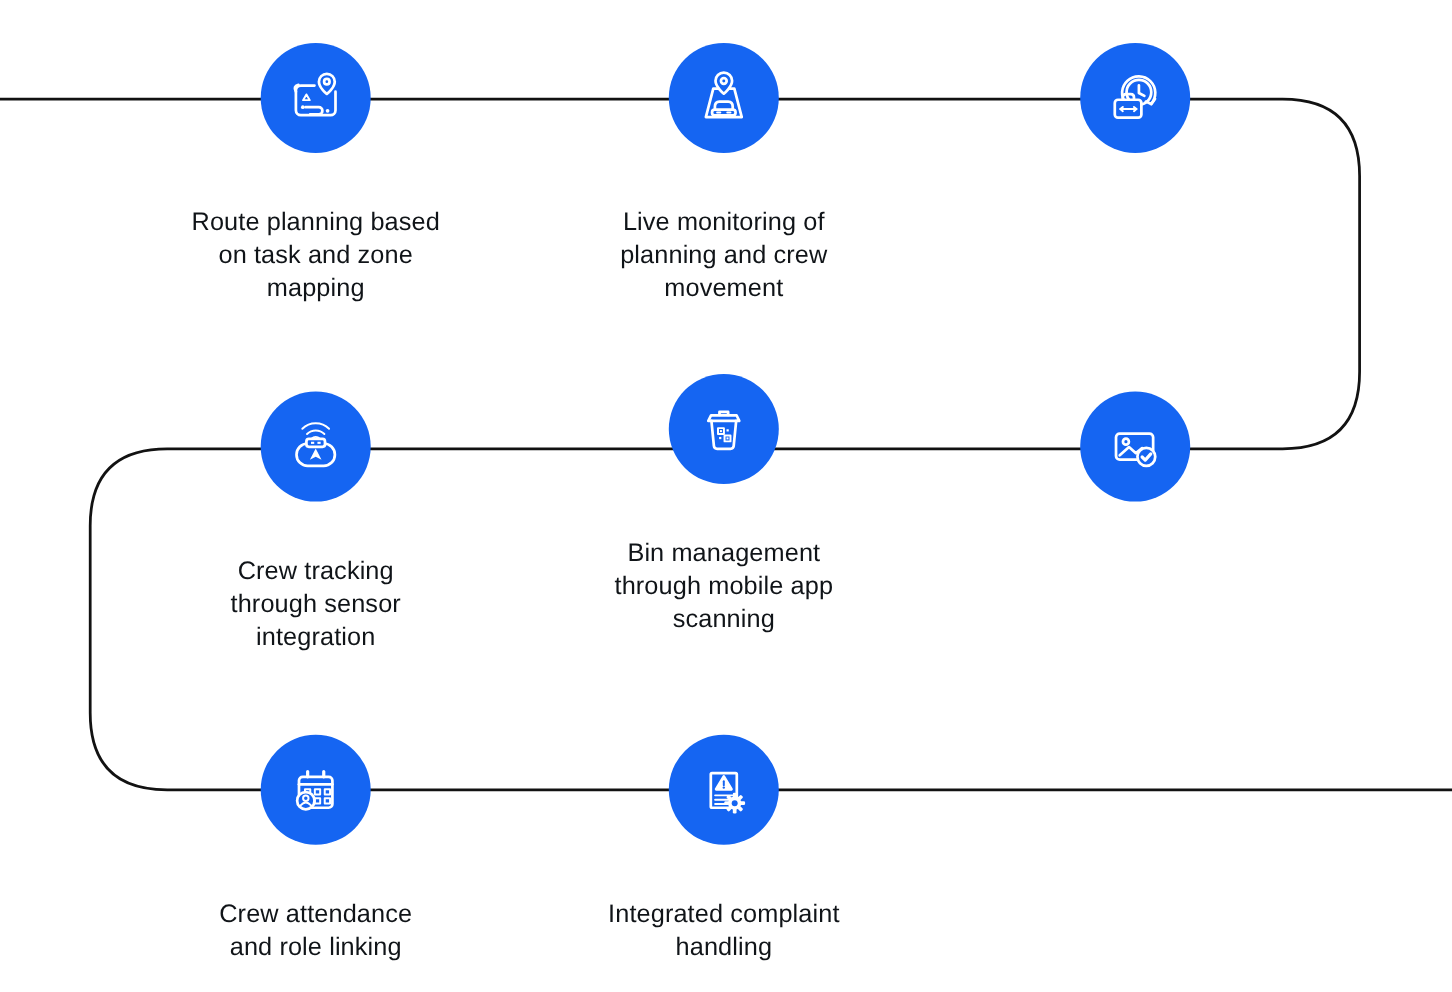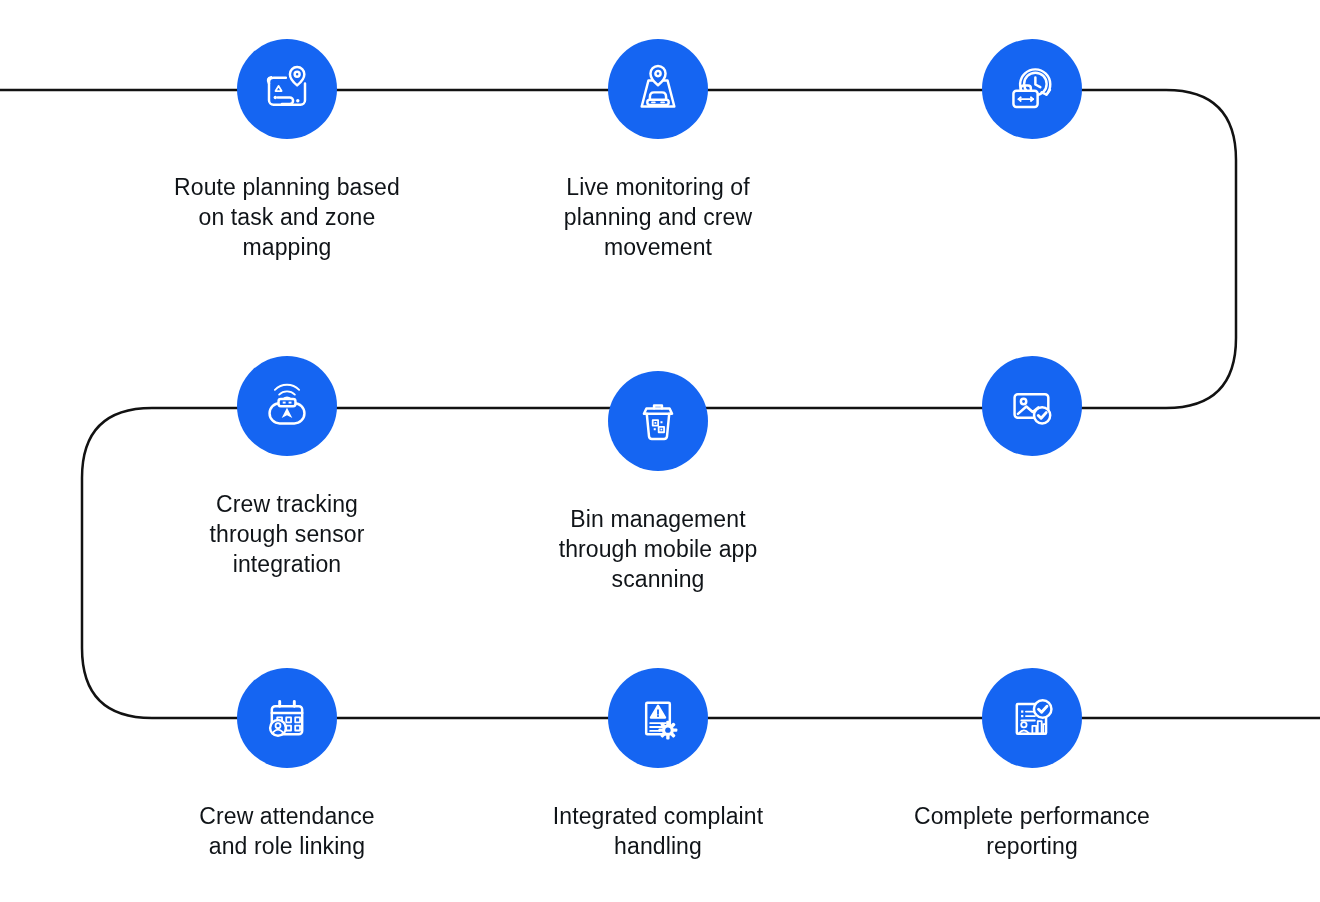--- a/index.html
+++ b/index.html
@@ -26,21 +26,21 @@
     position:absolute;z-index:1;width:340px;
     display:flex;flex-direction:column;align-items:center;
   }
   .circle{
     width:100px;height:100px;border-radius:50%;
     background:var(--accent);
     display:flex;align-items:center;justify-content:center;
     flex:0 0 auto;
   }
   .label{
-    margin-top:33px;
+    margin-top:47px;
     font-size:23px;line-height:30px;font-weight:500;
     color:var(--text);text-align:center;white-space:pre-line;
     letter-spacing:0.1px;
   }
   
   .icon{fill:none;stroke:#fff;stroke-width:2.2;stroke-linecap:round;stroke-linejoin:round;}
   .icon .fw{fill:#fff;stroke:none;}
   .icon .wt{fill:#fff;}
   .icon .ba{fill:var(--accent);}
   .icon .sa{stroke:var(--accent);}
@@ -116,21 +116,21 @@
         <rect x="20.2" y="20.1" width="2.6" height="1.7" class="fw"></rect>
         <rect x="25.4" y="20.1" width="2.6" height="1.7" class="fw"></rect>
         <path d="M24 25.6 l4.7 9 -4.7 -2.4 -4.7 2.4 Z" class="fw"></path>
       </svg>
     </div>
     <div class="label">Crew tracking
 through sensor
 integration</div>
   </div>
 
-  <div class="node" style="left:488px;top:371px">
+  <div class="node" style="left:488px;top:340px">
     <div class="circle">
       <svg class="icon" viewBox="0 0 48 48" width="54" height="54">
         <path d="M20.5 12.6 v-2.4 h7 v2.4"></path>
         <path d="M11.5 17.5 L13.7 12.9 H34.3 L36.5 17.5 Z"></path>
         <path d="M14 17.5 l2 20.2 a2.6 2.6 0 0 0 2.6 2.3 h10.8 a2.6 2.6 0 0 0 2.6 -2.3 l2 -20.2"></path>
         <rect x="19.3" y="23.3" width="4.8" height="4.8" class="thin"></rect>
         <rect x="20.9" y="24.9" width="1.6" height="1.6" class="fw"></rect>
         <rect x="24.6" y="29.2" width="4.8" height="4.8" class="thin"></rect>
         <rect x="26.2" y="30.8" width="1.6" height="1.6" class="fw"></rect>
         <rect x="26.2" y="24.2" width="1.8" height="1.8" class="fw"></rect>
@@ -195,33 +195,14 @@
         <rect x="31.3" y="30.8" width="4.3" height="4.3" class="thin"></rect>
         <circle class="ba" cx="16" cy="32.8" r="7"></circle>
         <circle cx="16" cy="30.8" r="2.2" class="thin"></circle>
         <path d="M11.8 36.6 q4.2 -4.7 8.4 0" class="thin"></path>
       </svg>
     </div>
     <div class="label">Crew attendance
 and role linking</div>
   </div>
 
-  <div class="node" style="left:862px;top:668px">
-    <div class="circle">
-      <svg class="icon" viewBox="0 0 48 48" width="54" height="54">
-        <rect x="10.5" y="11.5" width="26" height="26.5" rx="1"></rect>
-        <rect x="14.3" y="17.3" width="2" height="2" class="fw"></rect>
-        <rect x="14.3" y="21.3" width="2" height="2" class="fw"></rect>
-        <path d="M18.6 18.3 h8 M18.6 22.3 h8 M14.5 26.2 h12" class="thin"></path>
-        <circle cx="16.8" cy="30" r="2.4" class="thin"></circle>
-        <path d="M12.3 37.6 q4.5 -5.2 9 0" class="thin"></path>
-        <rect x="24.3" y="31" width="3.5" height="6.8" class="thin"></rect>
-        <rect x="29.1" y="26.8" width="3.5" height="11" class="thin"></rect>
-        <rect x="33.9" y="29.4" width="2.4" height="8.4" class="thin"></rect>
-        <circle class="ba" cx="33.5" cy="16" r="7.8"></circle>
-        <path d="M29.8 16.2 l2.7 2.7 4.8 -5.4" class="thick"></path>
-      </svg>
-    </div>
-    <div class="label">Complete performance
-reporting</div>
-  </div>
 
 </div>
 
 </body></html>

